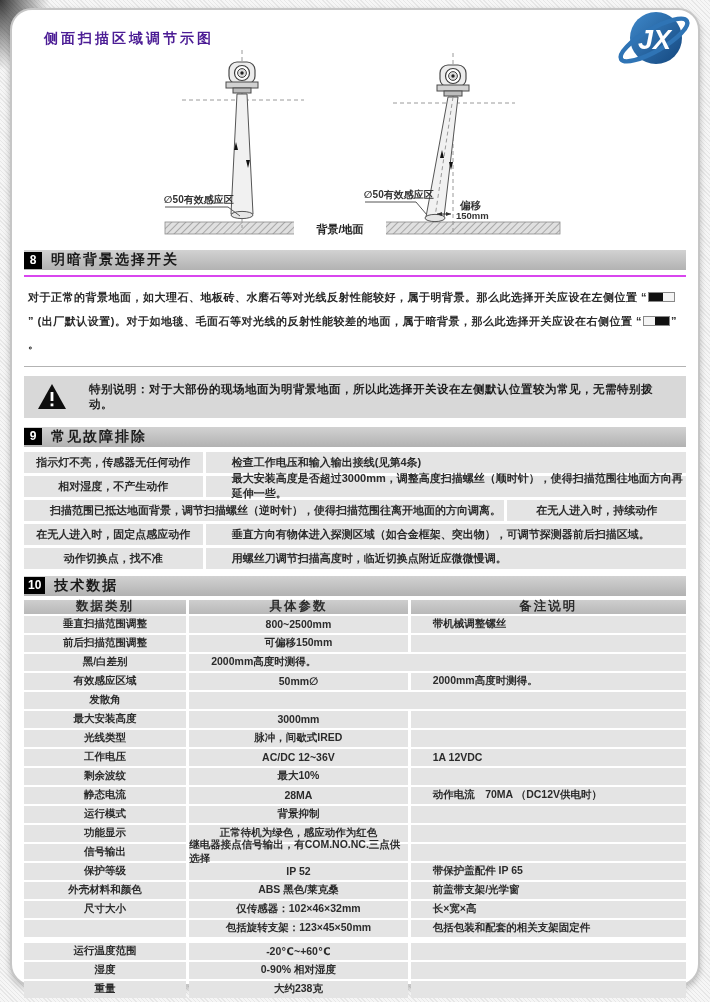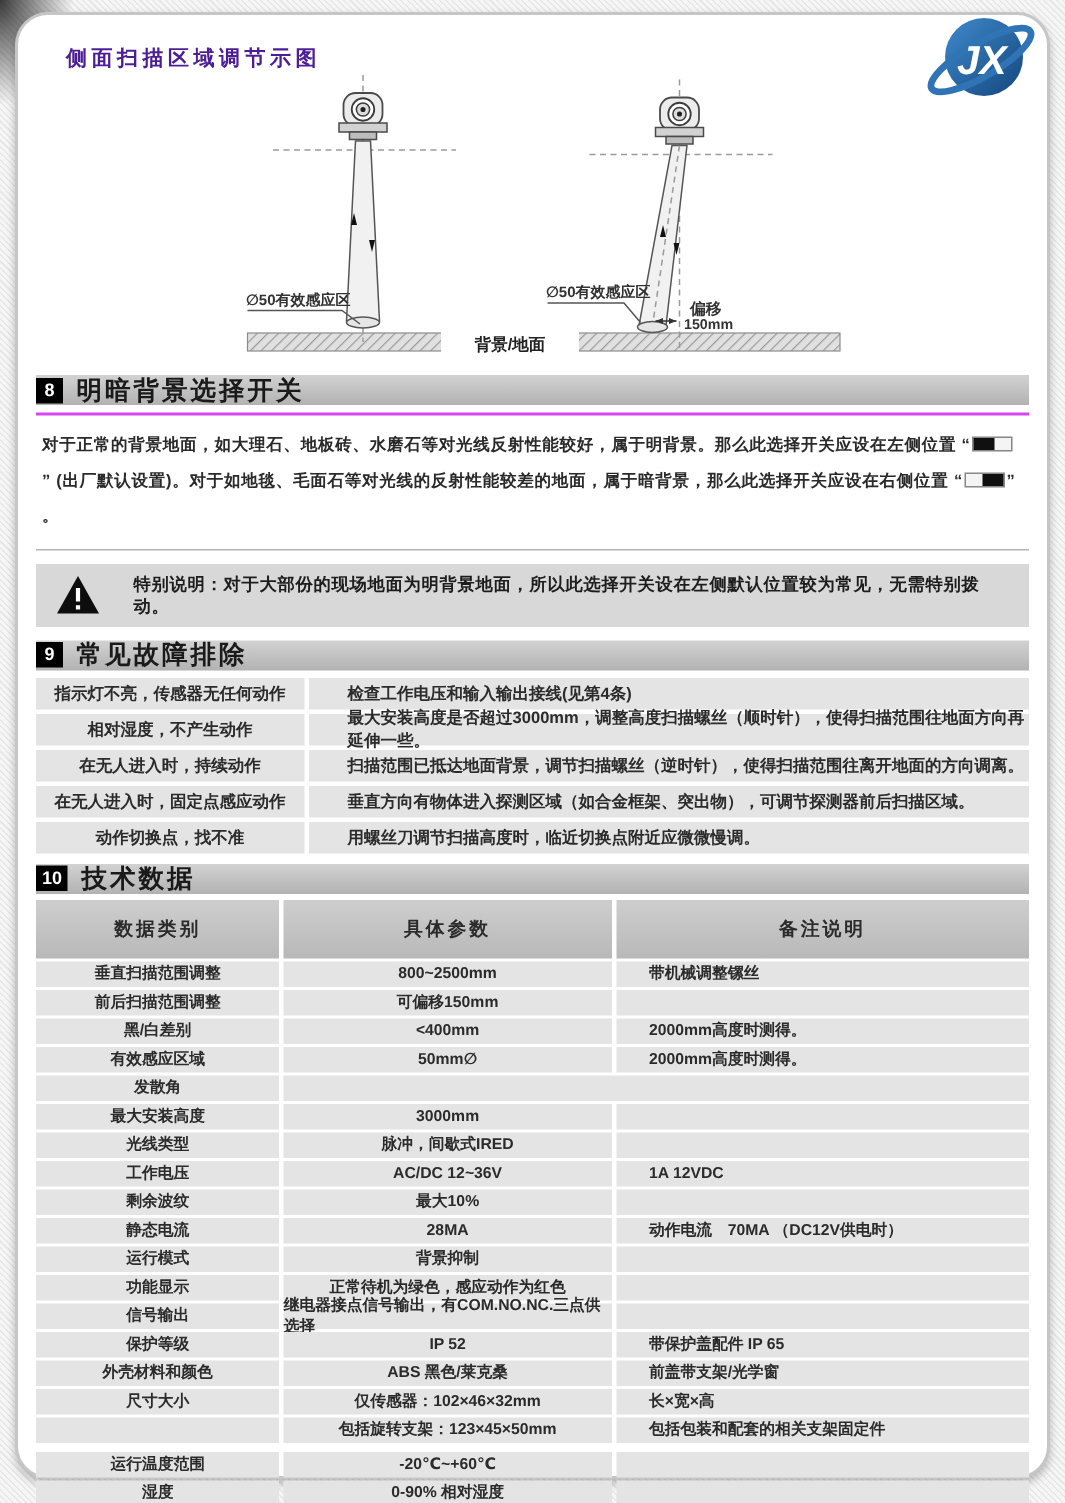--- a/index.html
+++ b/index.html
@@ -26,21 +26,21 @@
   }
   .diagram{ position:relative; height:196px; margin-top:2px; }
   .sec-bar{
     height:20px; background:linear-gradient(#d2d2d2,#b2b2b2);
     display:flex; align-items:center; gap:9px; margin-top:4px;
   }
   .sec-num{
     background:#000; color:#fff; font-weight:bold; font-size:12px;
     min-width:18px; text-align:center; padding:1px 4px; line-height:15px;
   }
-  .sec-title{ font-weight:bold; font-size:17px; color:#1a1a1a; letter-spacing:2px; }
+  .sec-title{ font-weight:bold; font-size:14px; color:#1a1a1a; letter-spacing:2px; }
   .s8-body{
     margin-top:5px; border-top:2px solid #d946ef; border-bottom:1px solid #b3b3b3;
     padding:9px 4px; font-size:11px; font-weight:bold; color:#2a2a2a; line-height:2.15;
     letter-spacing:.5px;
   }
   .switch{
     display:inline-block; width:27px; height:10px; border:1px solid #888; background:#f4f4f4;
     vertical-align:-1px; position:relative; margin:0 1px;
   }
   .switch .knob{ position:absolute; top:0; width:56%; height:100%; background:#101010; }
@@ -59,21 +59,21 @@
     background:#e4e4e4; display:flex; align-items:center; justify-content:center;
     font-weight:bold; color:#2b2b2b;
   }
   
   .t9 .row{ margin-bottom:3px; }
   .t9 .cell{ height:21px; font-size:11px; }
   .t9 .c1{ width:27%; }
   .t9 .c2{ flex:1; justify-content:flex-start; padding-left:26px; }
   
   .t10-head .cell{
-    height:39px; font-size:12.5px; letter-spacing:2px;
+    height:14px; font-size:12.5px; letter-spacing:2px;
     background:linear-gradient(#cecece,#b8b8b8);
   }
   .t10 .cell{ height:17px; font-size:10.5px; }
   .c1-10{ width:24.5%; }
   .c2-10{ width:33%; }
   .c3-10{ flex:1; justify-content:flex-start; padding-left:22px; }
   svg text{ font-family:"Liberation Sans","DejaVu Sans",sans-serif; }
 </style>
 </head>
 <body>
@@ -185,22 +185,22 @@
 
   <div class="row">
         <div class="cell c1">指示灯不亮，传感器无任何动作</div>
         <div class="cell c2">检查工作电压和输入输出接线(见第4条)</div>
       </div>
       <div class="row">
         <div class="cell c1">相对湿度，不产生动作</div>
         <div class="cell c2">最大安装高度是否超过3000mm，调整高度扫描螺丝（顺时针），使得扫描范围往地面方向再延伸一些。</div>
       </div>
       <div class="row">
+        <div class="cell c2">扫描范围已抵达地面背景，调节扫描螺丝（逆时针），使得扫描范围往离开地面的方向调离。</div>
         <div class="cell c1">在无人进入时，持续动作</div>
-        <div class="cell c2">扫描范围已抵达地面背景，调节扫描螺丝（逆时针），使得扫描范围往离开地面的方向调离。</div>
       </div>
       <div class="row">
         <div class="cell c1">在无人进入时，固定点感应动作</div>
         <div class="cell c2">垂直方向有物体进入探测区域（如合金框架、突出物），可调节探测器前后扫描区域。</div>
       </div>
       <div class="row">
         <div class="cell c1">动作切换点，找不准</div>
         <div class="cell c2">用螺丝刀调节扫描高度时，临近切换点附近应微微慢调。</div>
       </div>
     </div>
@@ -223,21 +223,20 @@
         <div class="cell c2-10">800~2500mm</div>
         <div class="cell c3-10">带机械调整镙丝</div>
       </div>
       <div class="row">
         <div class="cell c1-10">前后扫描范围调整</div>
         <div class="cell c2-10">可偏移150mm</div>
         <div class="cell c3-10"></div>
       </div>
       <div class="row">
         <div class="cell c1-10">黑/白差别</div>
-        <div class="cell c2-10">&lt;400mm</div>
         <div class="cell c3-10">2000mm高度时测得。</div>
       </div>
       <div class="row">
         <div class="cell c1-10">有效感应区域</div>
         <div class="cell c2-10">50mm∅</div>
         <div class="cell c3-10">2000mm高度时测得。</div>
       </div>
       <div class="row">
         <div class="cell c1-10">发散角</div>
         <div class="cell c3-10"></div>

